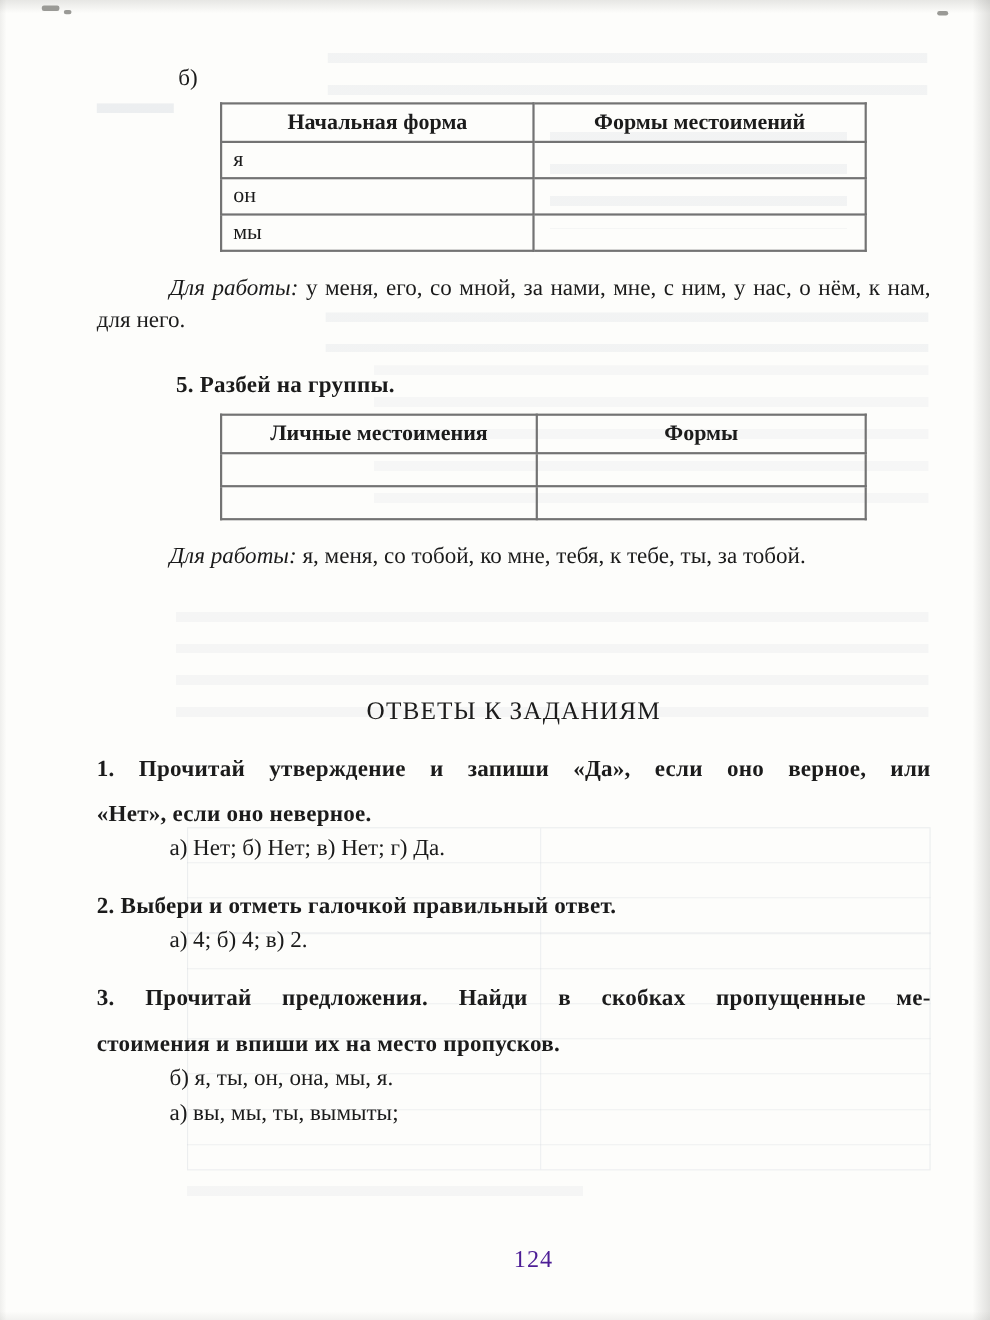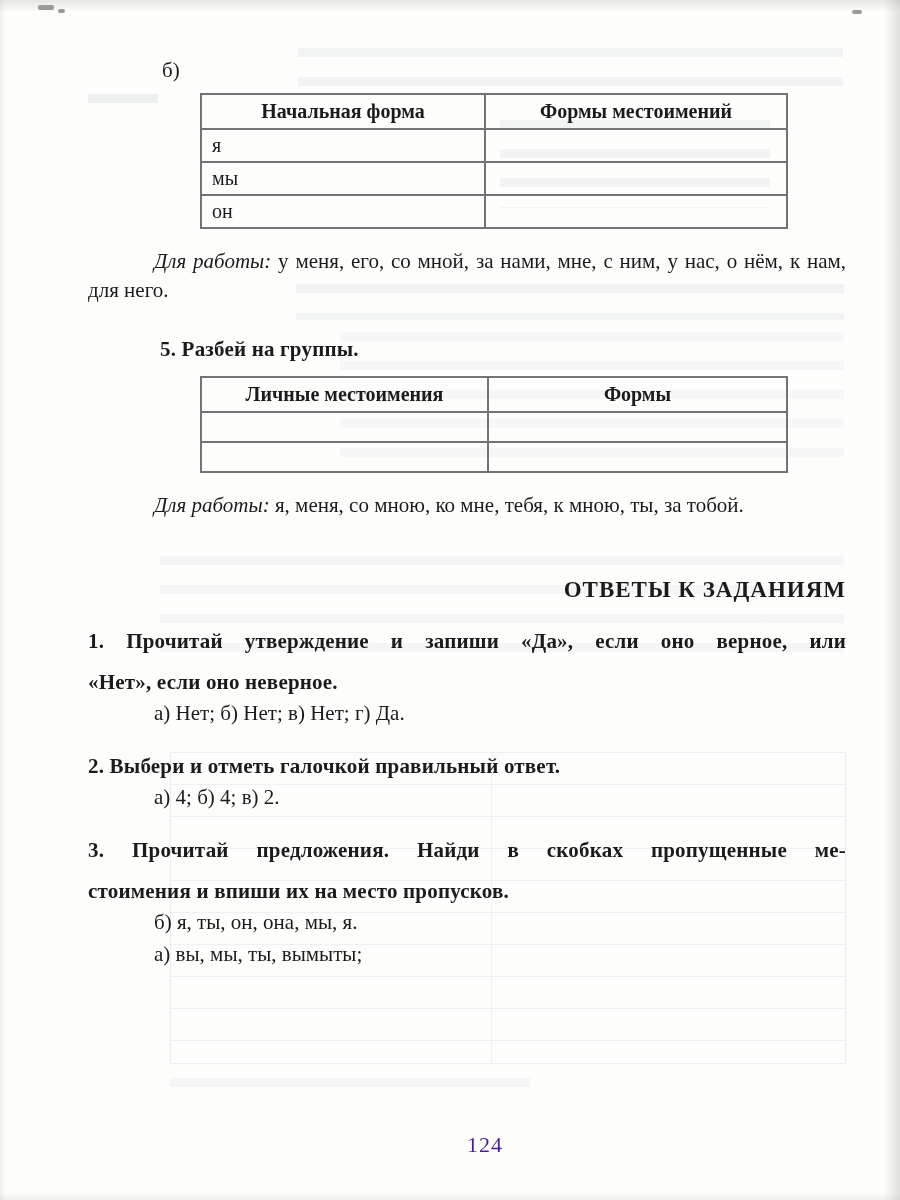--- a/index.html
+++ b/index.html
@@ -35,21 +35,21 @@
   table.tbl1 { margin-top:8px; }
   table.tbl2 { margin-top:12px; }
   table.tbl2 td { height:30px; }
 
   .para { margin-top:18px; text-indent:66px; text-align:justify; }
   .para .lead { font-style:italic; }
 
   .task-title { margin-top:30px; text-indent:72px; font-weight:bold; letter-spacing:.2px; }
   .task-body { text-indent:66px; text-align:justify; }
 
-  .answers-title { margin-top:55px; text-align:right; font-weight:bold; font-size:23px; letter-spacing:1px; }
+  .answers-title { margin-top:112px; text-align:center; font-weight:normal; font-size:23px; letter-spacing:1px; }
 
   .qa1 { margin-top:56px; }
   .qa  { margin-top:22px; }
   .qline { font-weight:bold; line-height:30px; letter-spacing:.2px;margin-top:11px; }
   .qline.fill { text-align:justify; text-align-last:justify; }
   .aline { line-height:32px; padding-left:66px; }
 
   .page-number { position:absolute; left:0; right:0; top:1132px; text-align:center; padding-left:70px; font-size:22px; letter-spacing:1px; color:#4c1d95; }
 </style>
 </head>
@@ -90,25 +90,25 @@
           <th>Начальная форма</th>
           <th>Формы местоимений</th>
         </tr>
       </thead>
       <tbody>
         <tr>
           <td>я</td>
           <td></td>
         </tr>
         <tr>
-          <td>мы</td>
+          <td>он</td>
           <td></td>
         </tr>
         <tr>
-          <td>он</td>
+          <td>мы</td>
           <td></td>
         </tr>
       </tbody>
     </table>
 
     <p class="para"><span class="lead">Для работы:</span><span> у меня, его, со мной, за нами, мне, с ним, у нас, о нём, к нам, для него.</span></p>
 
     <p class="task-title">5. Разбей на группы.</p>
 
     <table class="tbl tbl2">
@@ -127,21 +127,21 @@
           <td></td>
           <td></td>
         </tr>
         <tr>
           <td></td>
           <td></td>
         </tr>
       </tbody>
     </table>
 
-    <p class="para"><span class="lead">Для работы:</span><span> я, меня, со мною, ко мне, тебя, к мною, ты, за тобой.</span></p>
+    <p class="para"><span class="lead">Для работы:</span><span> я, меня, со тобой, ко мне, тебя, к тебе, ты, за тобой.</span></p>
 
     <div class="answers-title">ОТВЕТЫ К ЗАДАНИЯМ</div>
 
     <div class="qa qa1">
       <div class="qline fill">1. Прочитай утверждение и запиши «Да», если оно верное, или</div>
       <div class="qline">«Нет», если оно неверное.</div>
       <div class="aline">а) Нет; б) Нет; в) Нет; г) Да.</div>
     </div>
 
     <div class="qa">

